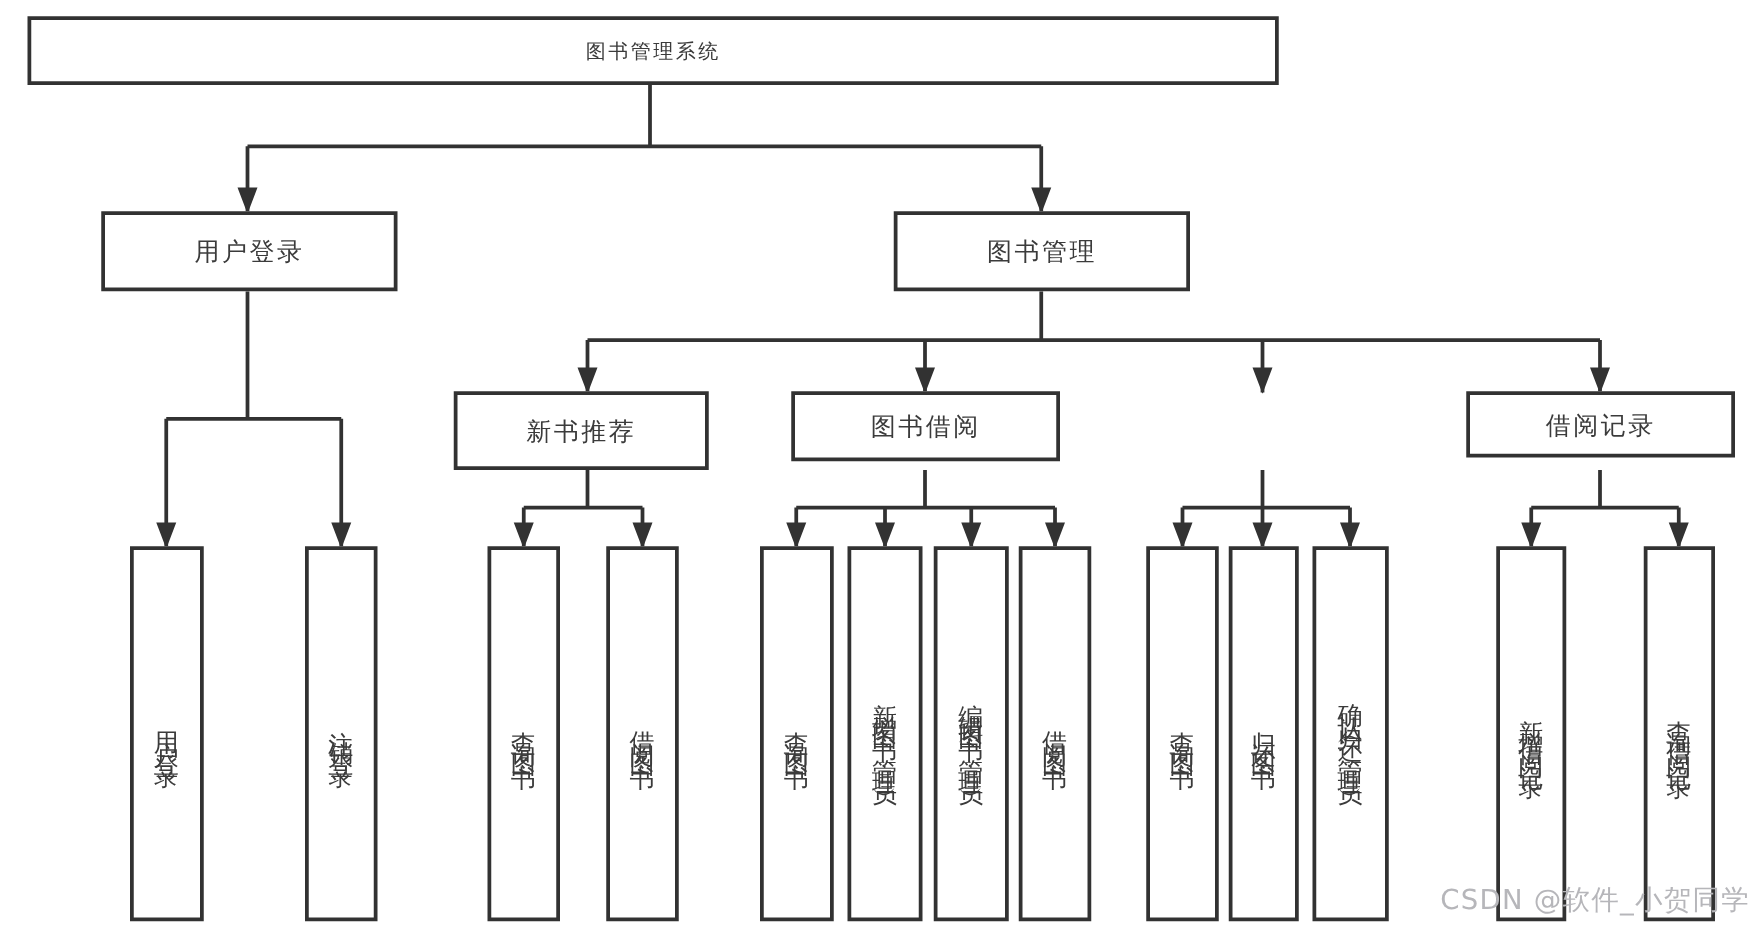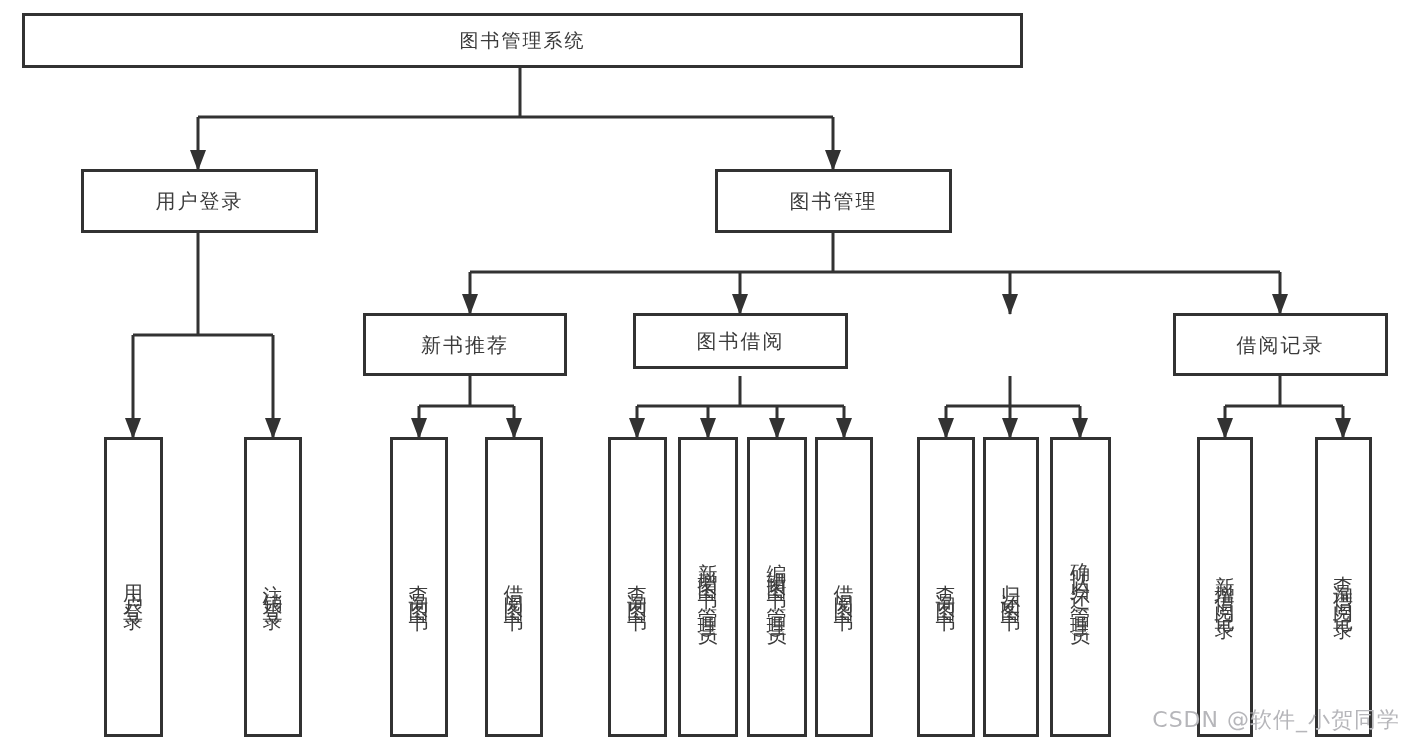--- a/index.html
+++ b/index.html
@@ -27,21 +27,21 @@
     background:var(--box-bg);
     color:var(--text);
     display:flex;
     align-items:center;
     justify-content:center;
     font-size:20px;
     letter-spacing:2px;
     text-align:center;
     line-height:1.2;
   }
-  .node.root{font-size:19px;}
+  .node.root{font-size:16px;}
   .node.v{
     writing-mode:vertical-rl;
     text-orientation:mixed;
     font-size:20px;
     letter-spacing:9px;
     padding:6px 0;
   }
   .watermark{
     position:absolute;
     right:5px;
@@ -87,21 +87,21 @@
       M1335 418 L1351 418 L1343 439 Z"></path>
   </svg>
 
   <div class="node root" style="left:22px;top:13px;width:1001px;height:55px">图书管理系统</div>
 
   <div class="node" style="left:81px;top:169px;width:237px;height:64px">用户登录</div>
   <div class="node" style="left:715px;top:169px;width:237px;height:64px">图书管理</div>
 
   <div class="node" style="left:363px;top:313px;width:204px;height:63px">新书推荐</div>
   <div class="node" style="left:633px;top:313px;width:215px;height:56px">图书借阅</div>
-  <div class="node" style="left:1173px;top:313px;width:215px;height:63px">借阅记录</div>
+  <div class="node" style="left:1173px;top:313px;width:215px;height:53px">借阅记录</div>
 
   <div class="node v" style="left:104px;top:437px;width:59px;height:300px">用户登录</div>
   <div class="node v" style="left:244px;top:437px;width:58px;height:300px">注销登录</div>
 
   <div class="node v" style="left:390px;top:437px;width:58px;height:300px">查询图书</div>
   <div class="node v" style="left:485px;top:437px;width:58px;height:300px">借阅图书</div>
 
   <div class="node v" style="left:608px;top:437px;width:59px;height:300px">查询图书</div>
   <div class="node v" style="left:678px;top:437px;width:60px;height:300px">新增图书（管理员）</div>
   <div class="node v" style="left:747px;top:437px;width:60px;height:300px">编辑图书（管理员）</div>

